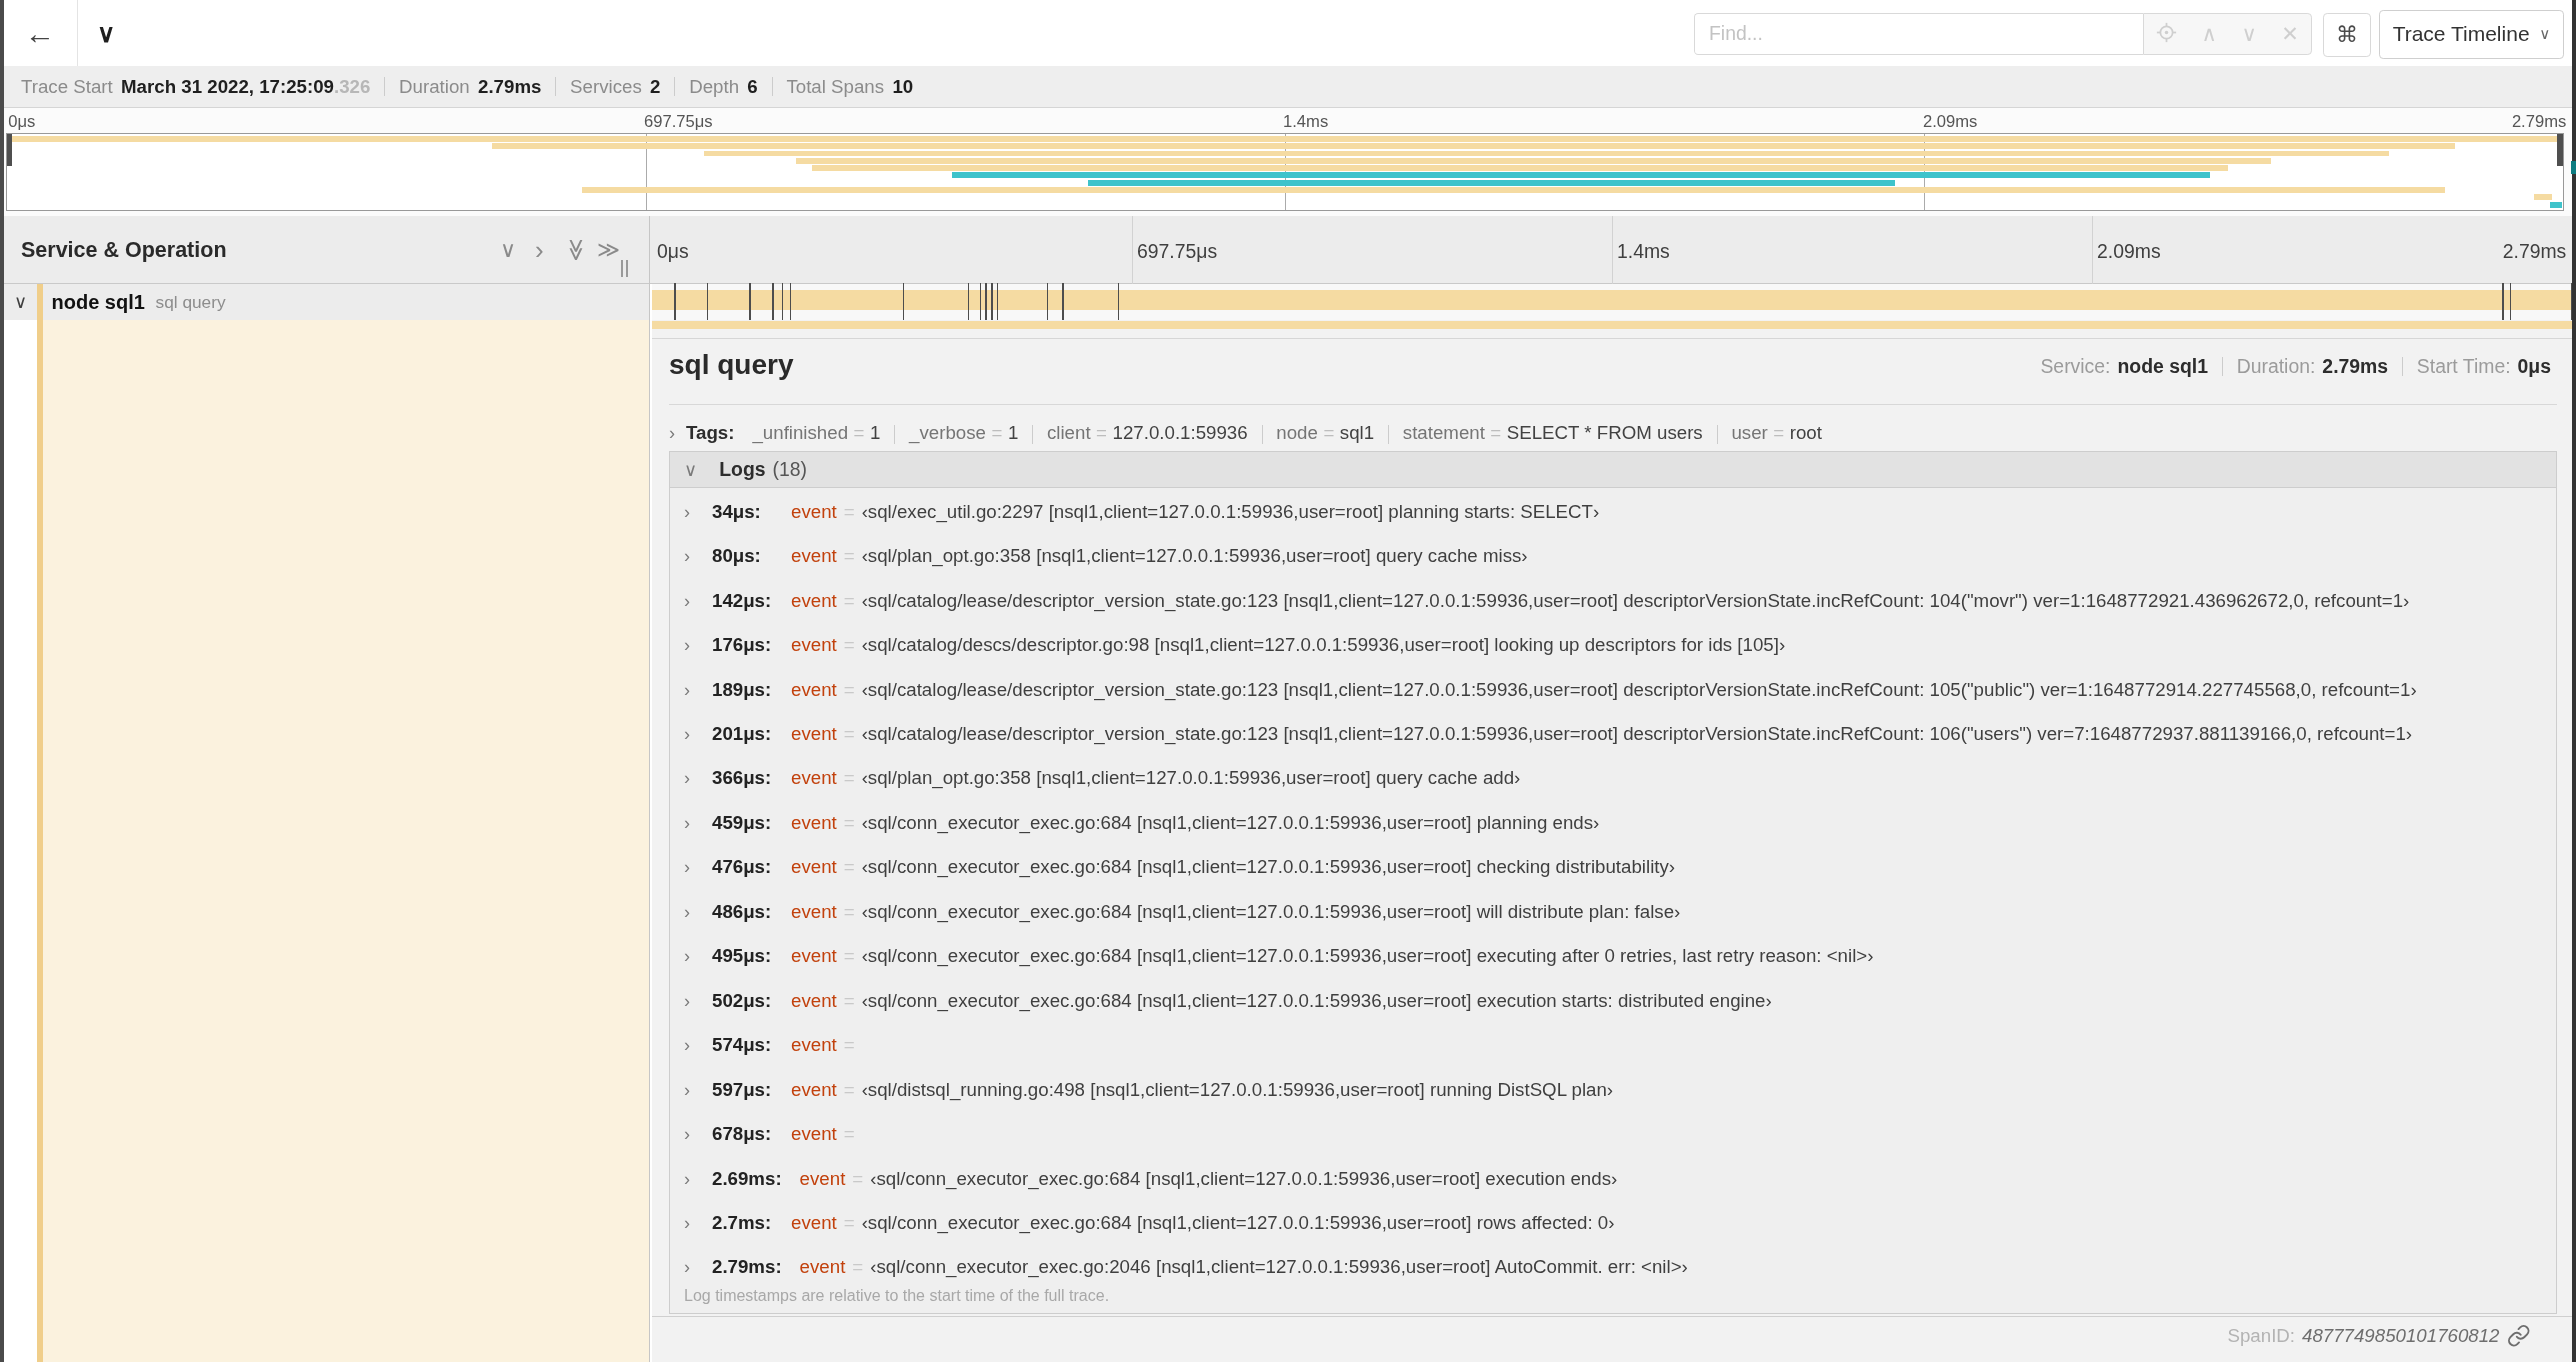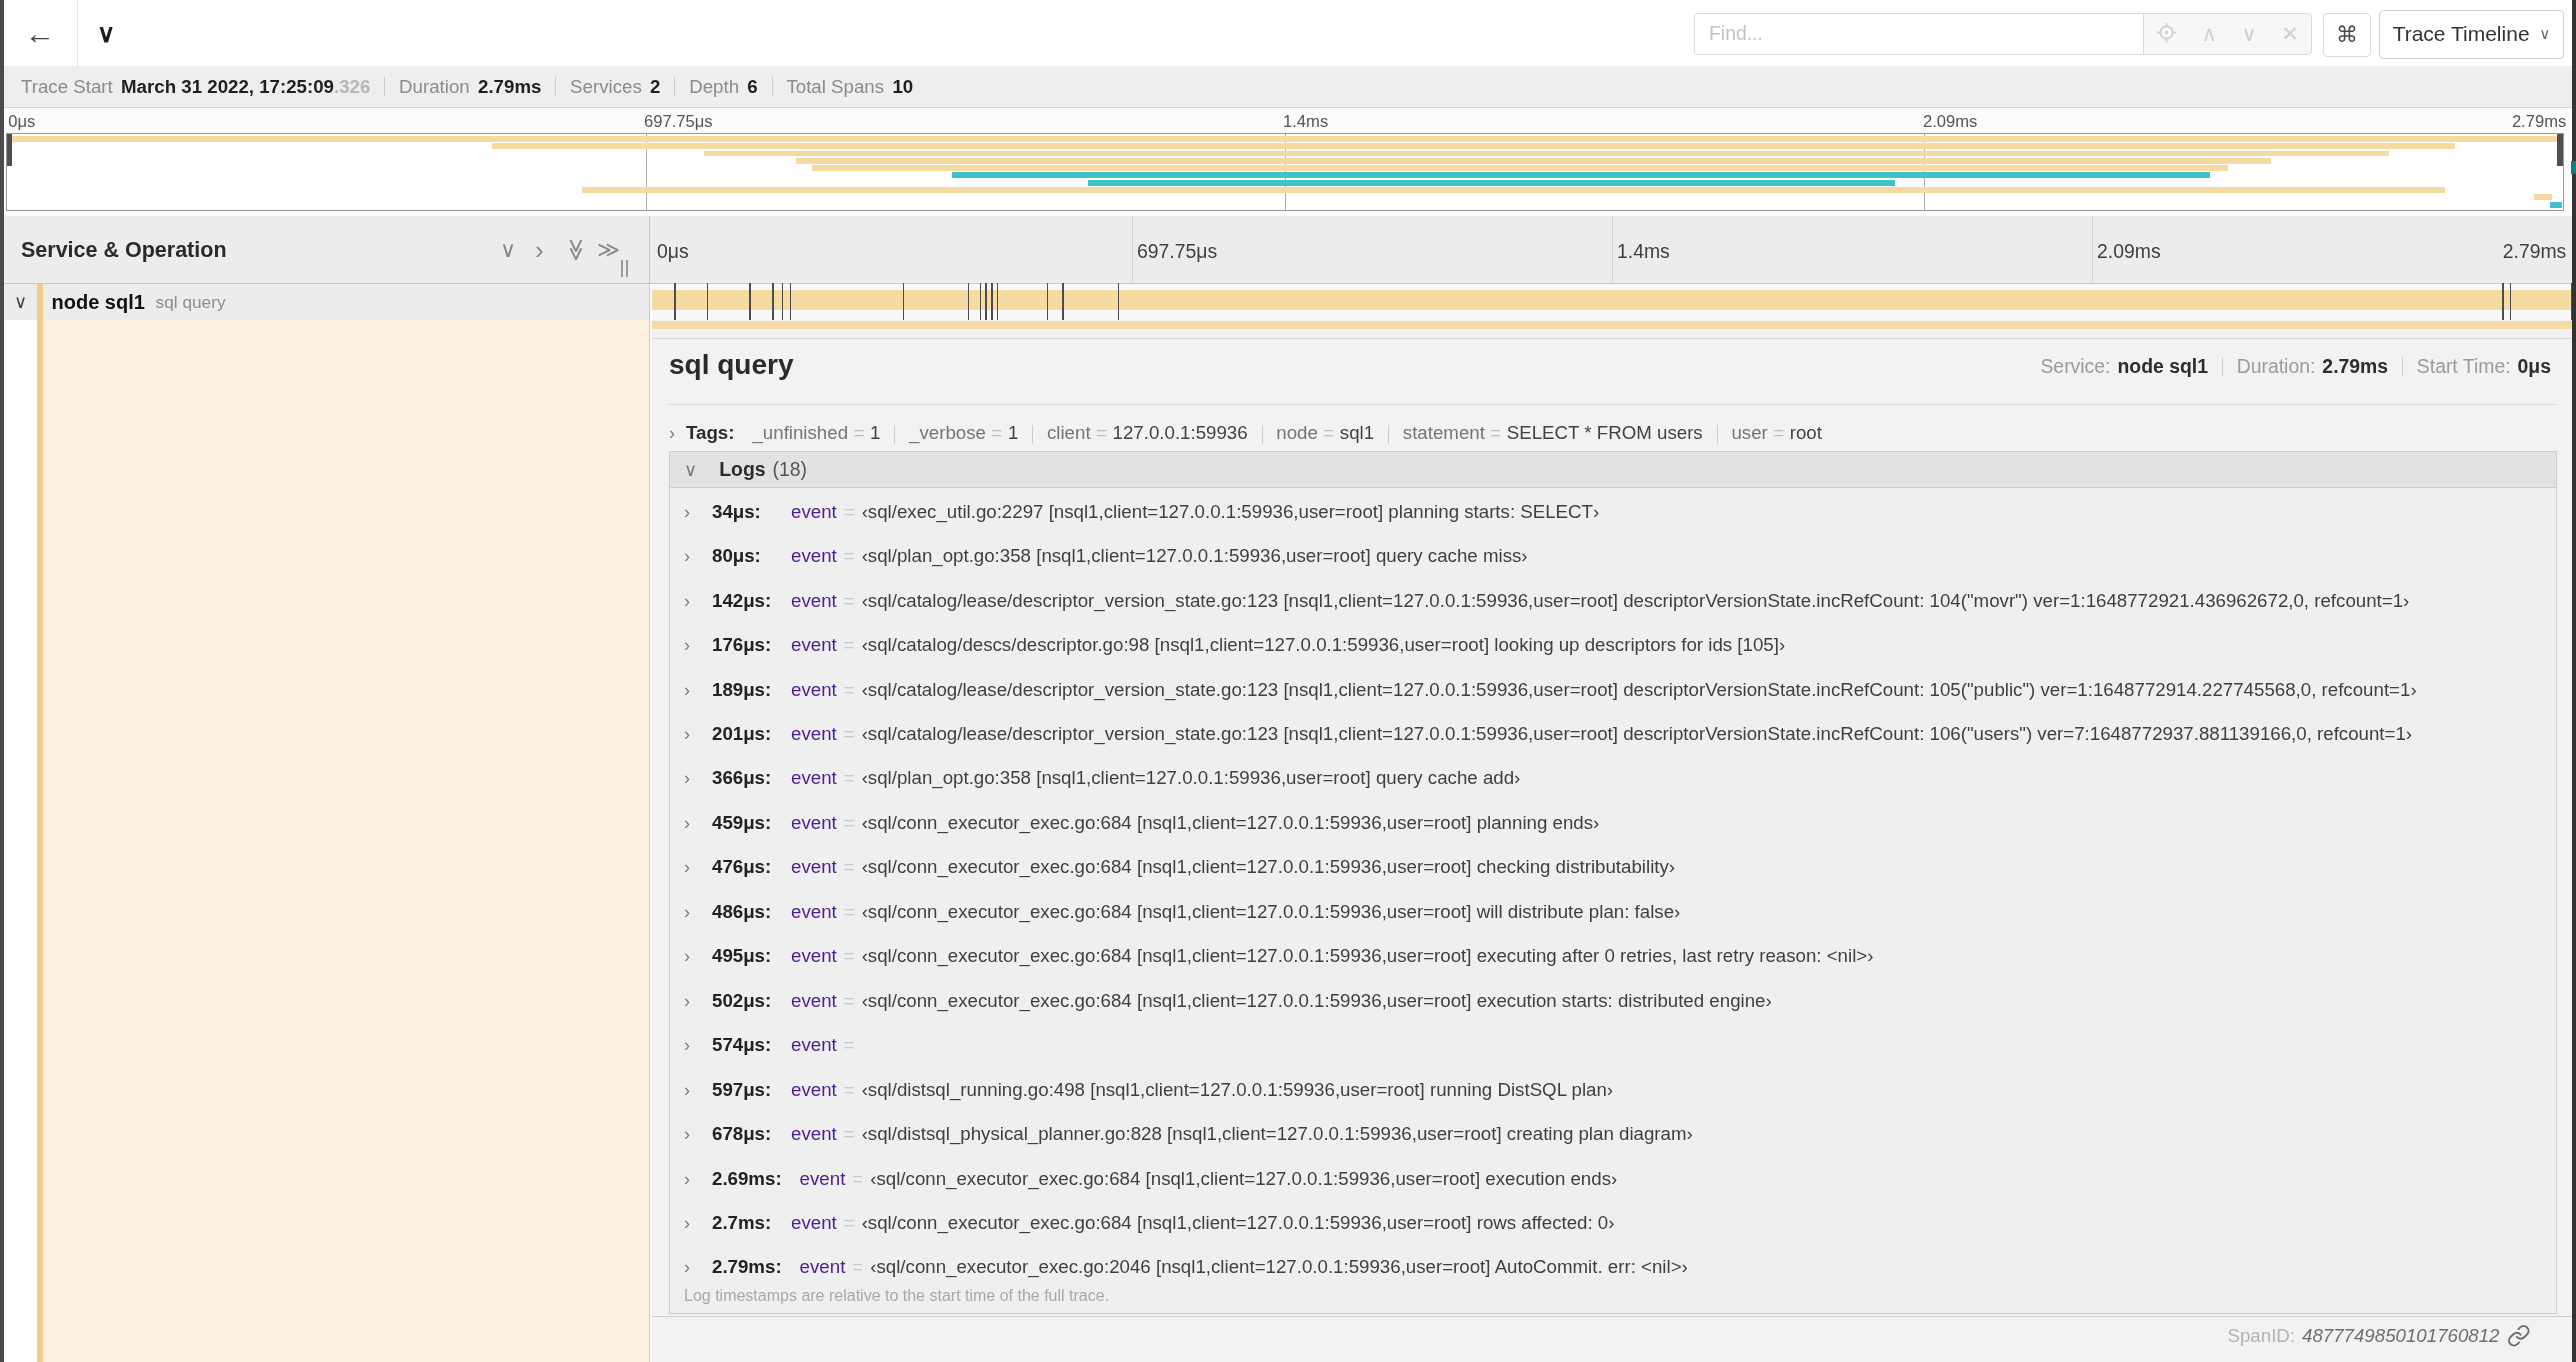--- a/index.html
+++ b/index.html
@@ -66,21 +66,21 @@
   #tags-label{font-weight:700;color:#2d2d2d;margin-right:18px;}
   .tag-key{color:#757575;}
   .tag-eq{color:#bdbdbd;margin:0 5.5px;}
   .tag-val{color:#424242;}
   #logs-box{left:669px;top:451px;width:1888px;height:863px;border:0.7px solid #cdcdcd;background:#efefef;box-sizing:border-box;}
   #logs-header{position:absolute;left:0;top:0;width:100%;height:36px;background:#e2e2e2;border-bottom:0.7px solid #cdcdcd;box-sizing:border-box;display:flex;align-items:center;padding-left:14px;font-size:19.4px;cursor:pointer;}
   #logs-label{font-weight:700;color:#2d2d2d;margin:0 7px 0 11px;}
   #logs-count{color:#555;}
   .log-row{position:absolute;left:14px;height:28px;display:flex;align-items:center;font-size:18.7px;white-space:nowrap;cursor:pointer;}
   .log-time{font-weight:700;color:#222;margin:0 18px 0 11px;min-width:61px;}
-  .log-field{color:#4c1d95;margin-right:7px;}
+  .log-field{color:#c2410c;margin-right:7px;}
   .log-eq{color:#c9c9c9;margin-right:7px;}
   .log-value{color:#3f3f3f;}
   #logs-note{position:absolute;left:14px;bottom:8.3px;font-size:16px;color:#a8a8a8;}
   #spanid{right:46px;top:1324px;display:flex;align-items:center;gap:7px;font-size:18.7px;white-space:nowrap;}
   #spanid-label{color:#b3b3b3;}
   #spanid-value{color:#6e6e6e;font-style:italic;}
   #spanid-link{cursor:pointer;display:inline-flex;}
   
   #edge-left{left:0;top:0;width:3.5px;height:1363px;background:#4b4b4b;z-index:50;}
   #edge-right{left:2572px;top:0;width:4.2px;height:1363px;background:#333;z-index:50;}
@@ -353,21 +353,20 @@
         <span class="log-time">597μs:</span>
         <span class="log-field">event</span>
         <span class="log-eq">=</span>
         <span class="log-value">‹sql/distsql_running.go:498 [nsql1,client=127.0.0.1:59936,user=root] running DistSQL plan›</span>
       </div>
       <div class="log-row" style="top: 668px;">
         <span class="sm-chev">›</span>
         <span class="log-time">678μs:</span>
         <span class="log-field">event</span>
         <span class="log-eq">=</span>
-        <span class="log-value">‹sql/distsql_physical_planner.go:828 [nsql1,client=127.0.0.1:59936,user=root] creating plan diagram›</span>
       </div>
       <div class="log-row" style="top: 713px;">
         <span class="sm-chev">›</span>
         <span class="log-time">2.69ms:</span>
         <span class="log-field">event</span>
         <span class="log-eq">=</span>
         <span class="log-value">‹sql/conn_executor_exec.go:684 [nsql1,client=127.0.0.1:59936,user=root] execution ends›</span>
       </div>
       <div class="log-row" style="top: 757px;">
         <span class="sm-chev">›</span>

